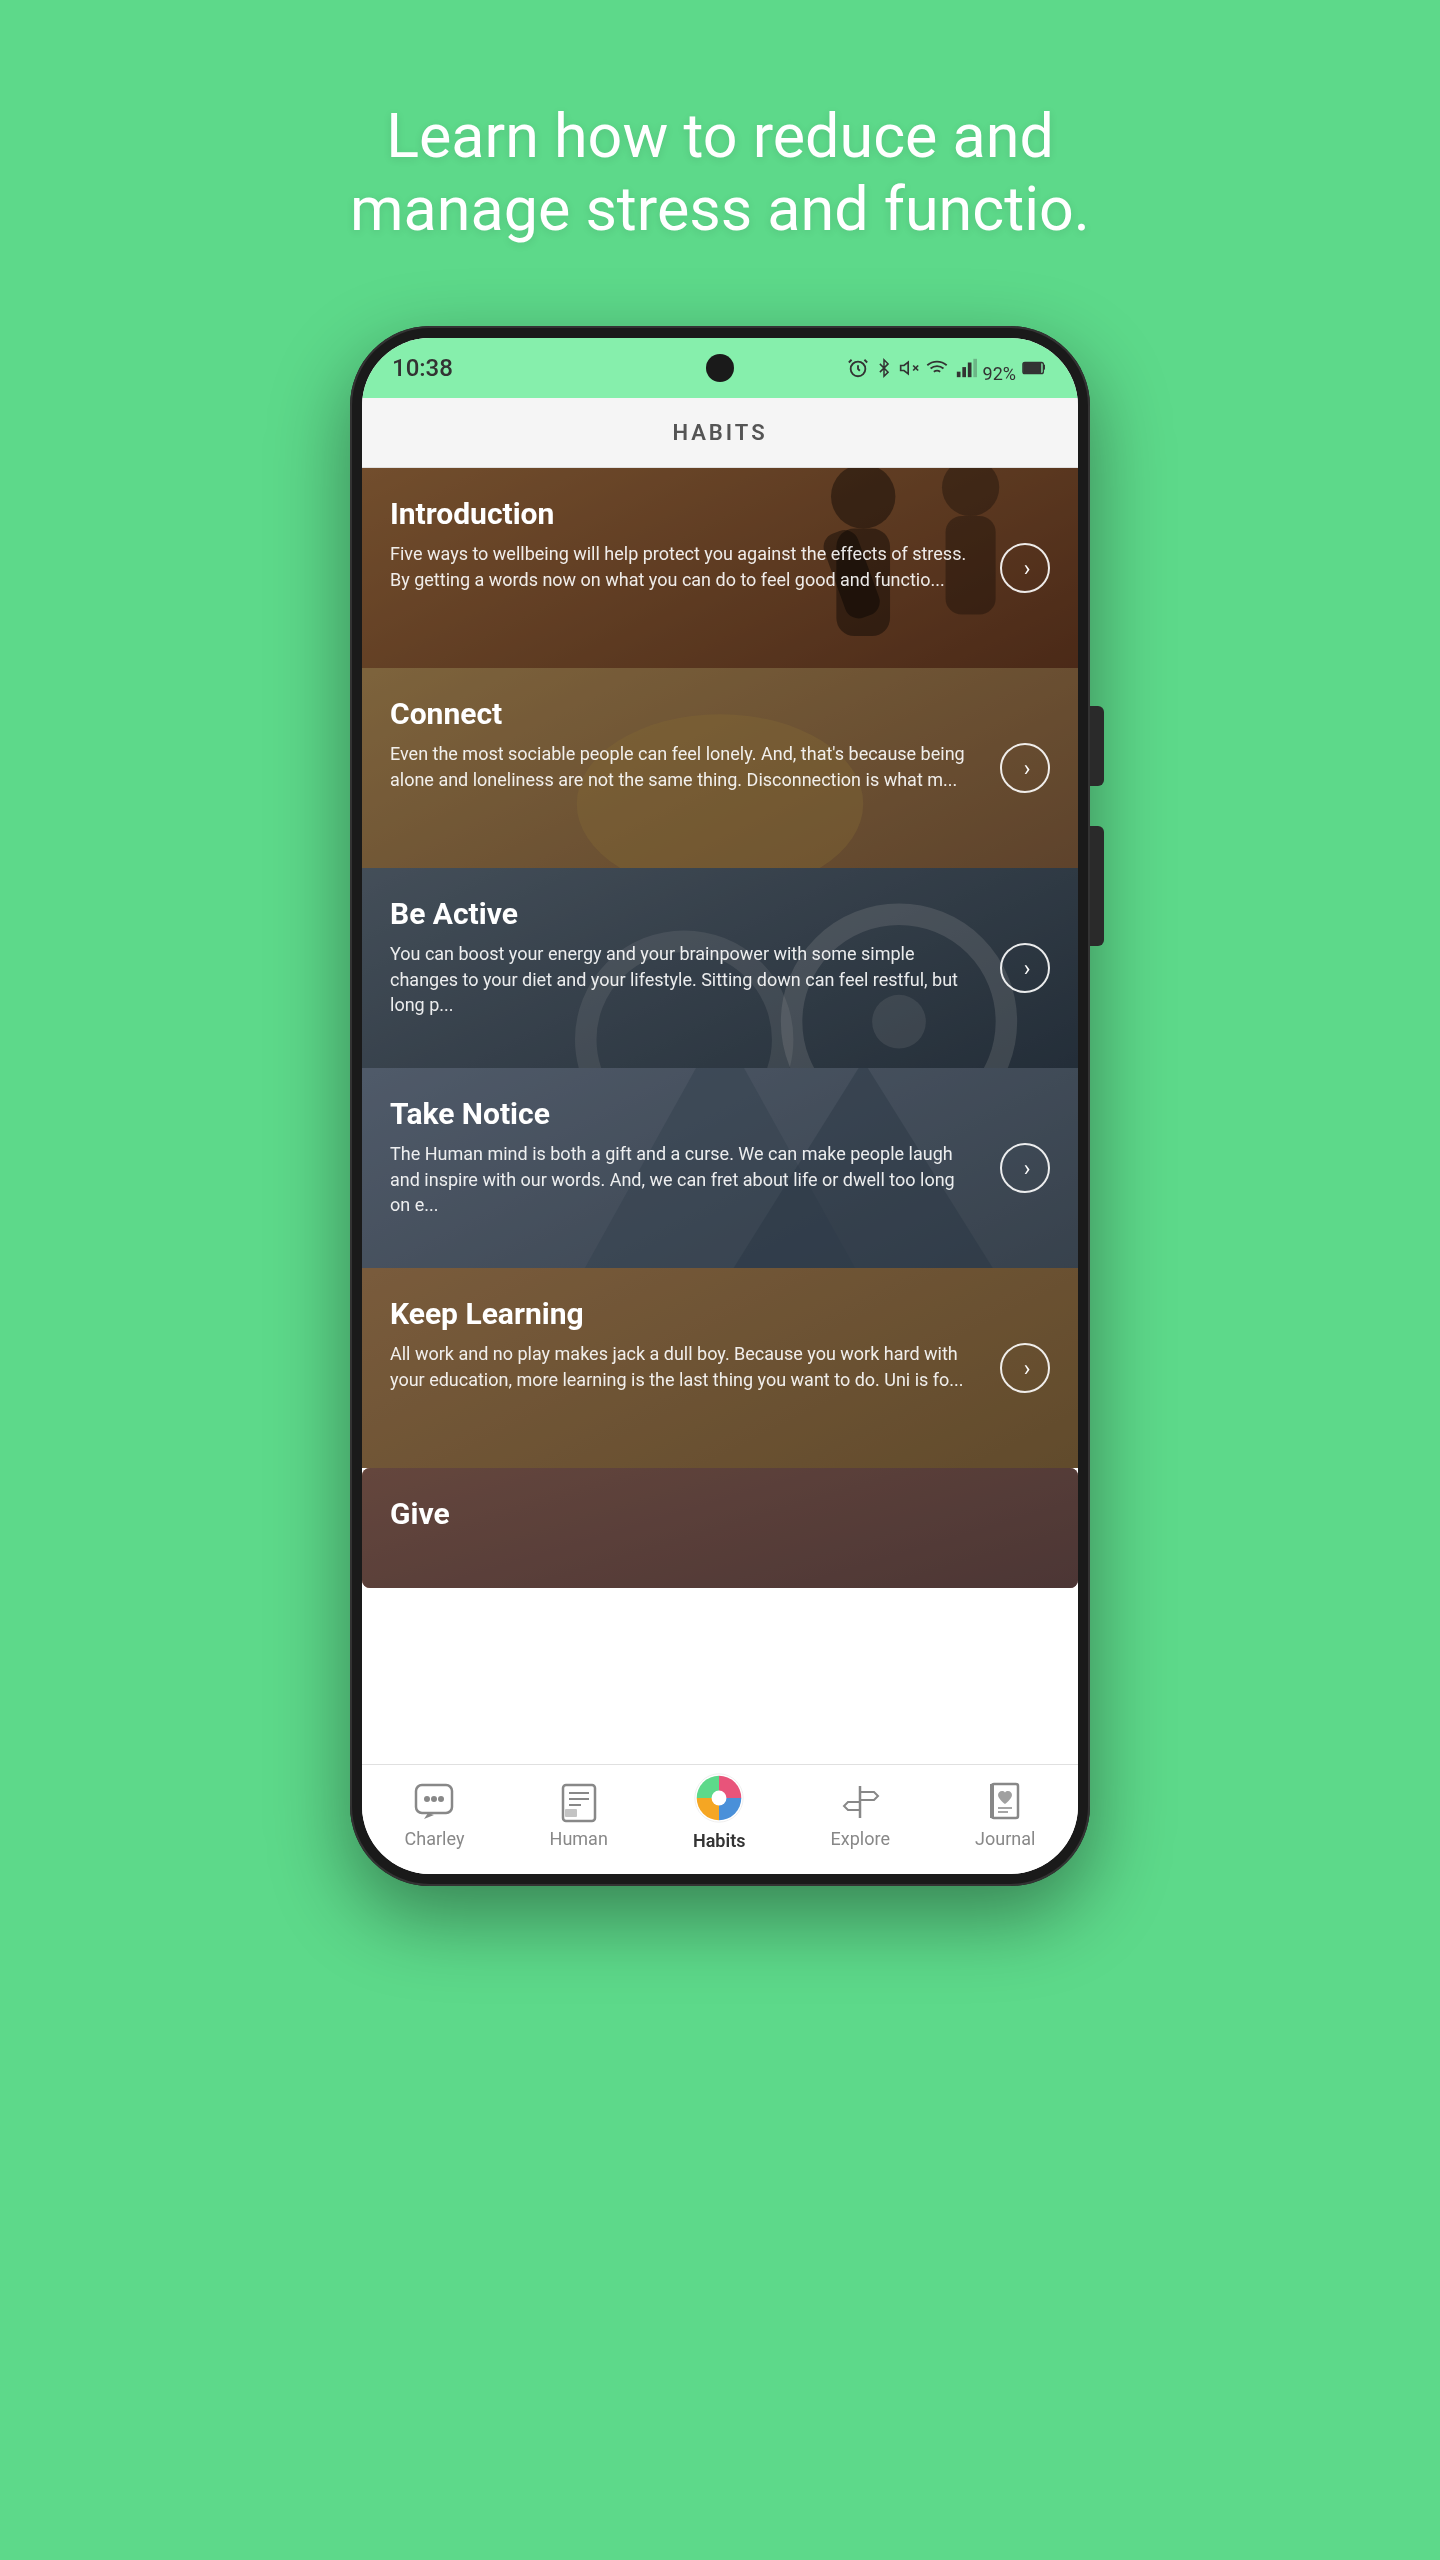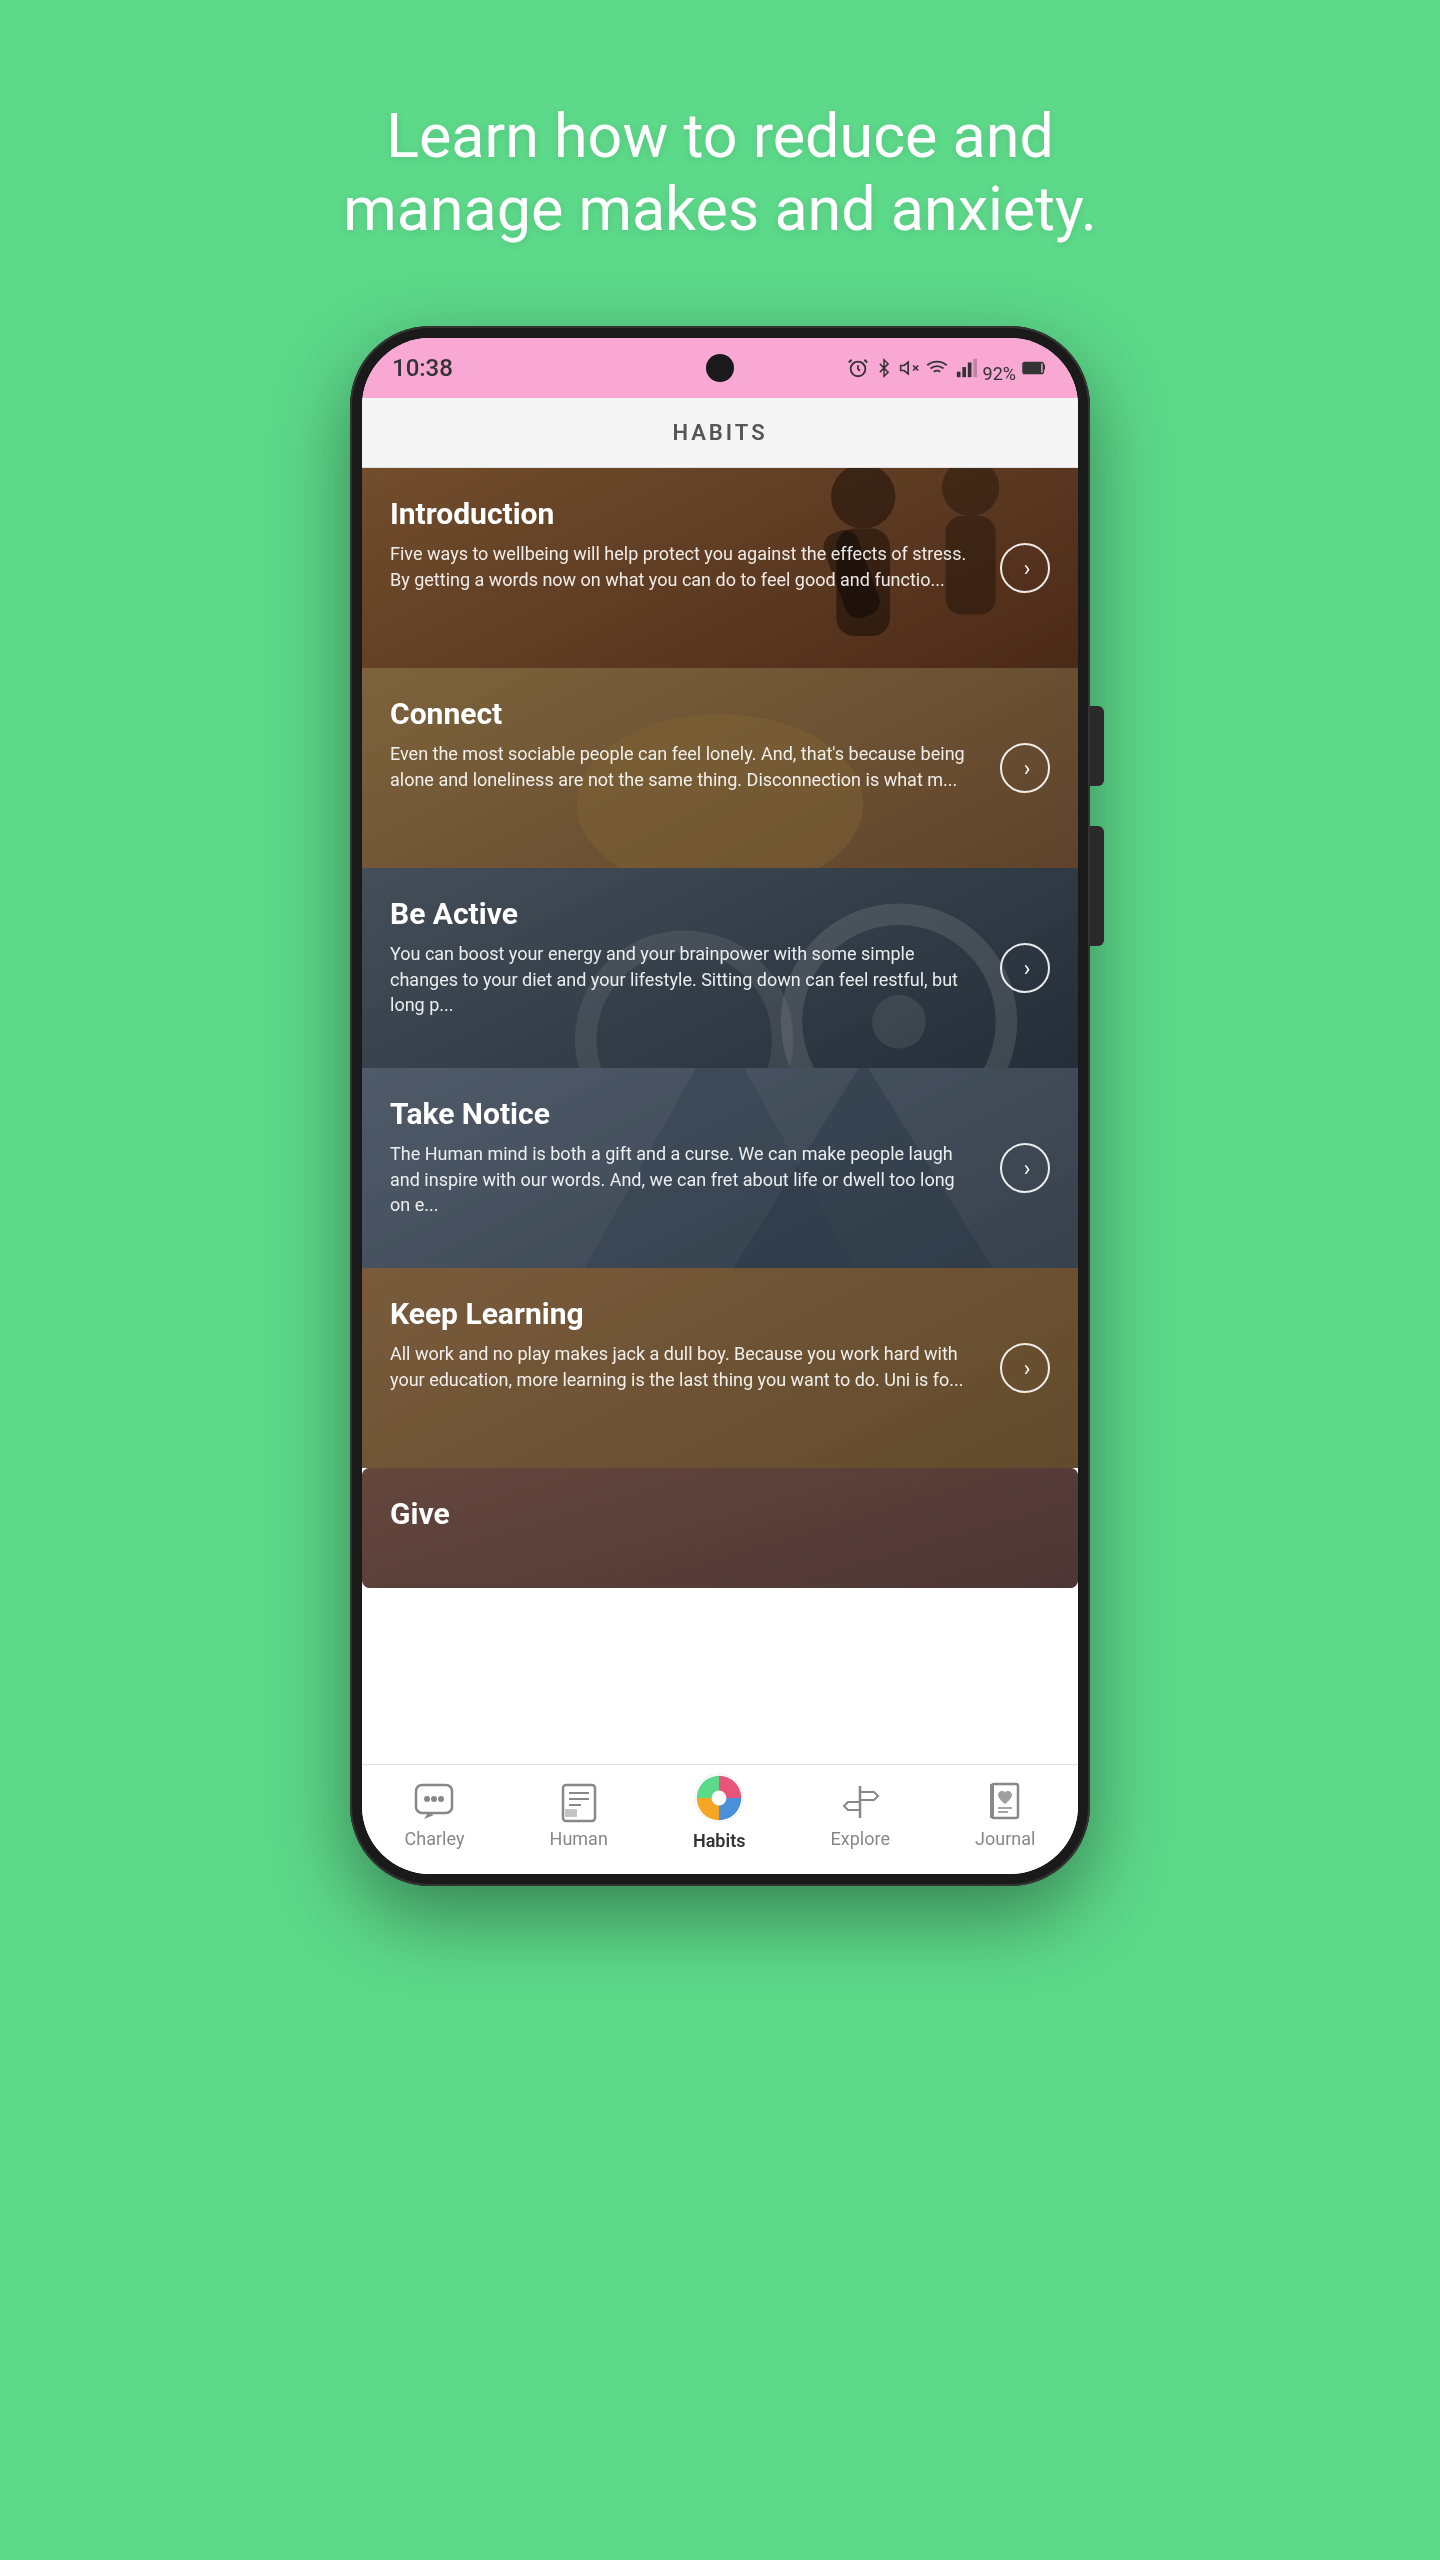--- a/index.html
+++ b/index.html
@@ -67,21 +67,21 @@
       width: 100%;
       height: 100%;
       background: white;
       border-radius: 68px;
       overflow: hidden;
       position: relative;
     }
 
     
     .status-bar {
-      background: #f9a8d4;
+      background: #86efac;
       height: 60px;
       display: flex;
       align-items: center;
       justify-content: space-between;
       padding: 0 30px;
       position: relative;
     }
 
     .status-time {
       font-size: 24px;
@@ -279,21 +279,21 @@
     .nav-item-habits .nav-icon {
       height: 52px;
       margin-top: -8px;
     }
   </style>
 </head>
 <body>
 
 <p class="page-title">
   <span>Learn how to reduce and</span><br>
-  <span>manage makes and anxiety.</span>
+  <span>manage stress and functio.</span>
 </p>
 
 <div class="phone-wrapper">
   <div class="phone-outer">
     <div class="phone-side-button"></div>
     <div class="phone-side-button2"></div>
     <div class="phone-inner">
 
       <div class="status-bar">
         <span class="status-time">10:38</span>

